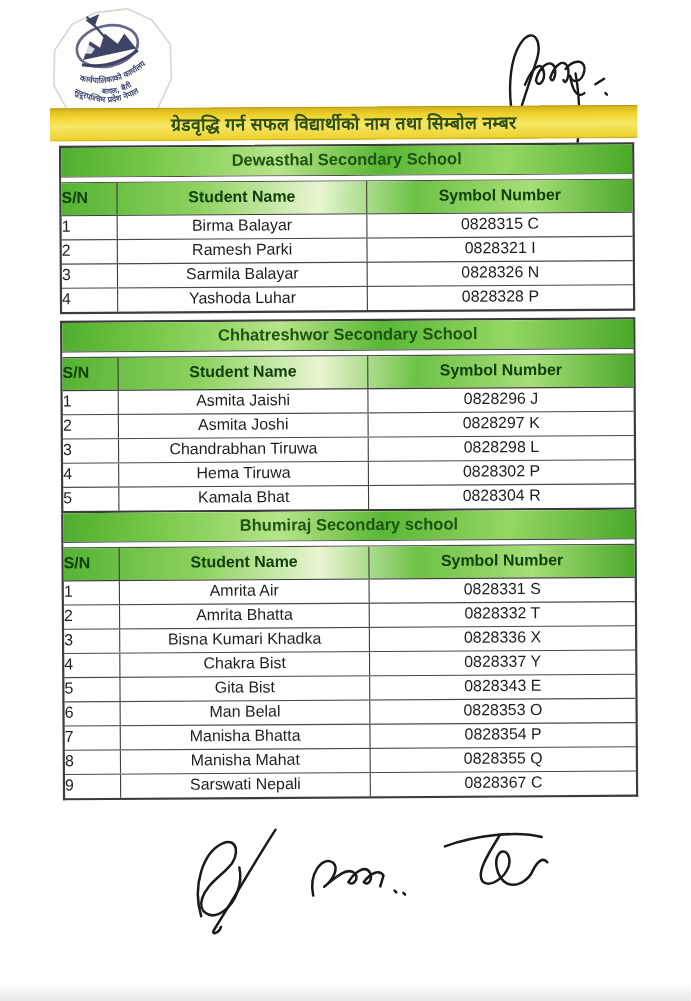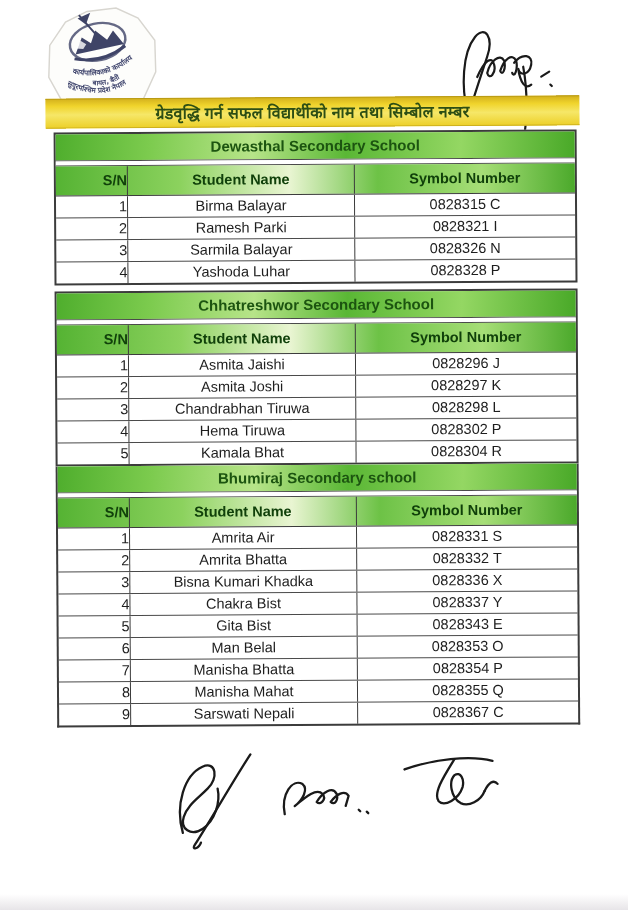--- a/index.html
+++ b/index.html
@@ -27,21 +27,21 @@
   .school-section.joined{border-top:none;}
   .title-row{
     height:26px;line-height:26px;text-align:center;
     background:linear-gradient(93deg,#4fae2d 0%,#7ccb4e 18%,#b7e489 38%,#5ab735 56%,#94d763 78%,#49a928 100%);
     color:#1c5410;font-weight:bold;font-size:15px;
     border-bottom:1px solid #4a4a4a;
   }
   .title-spacer{height:4px;background:#ffffff;border-bottom:1px solid #4a4a4a;}
   .row{display:flex;}
   .cell{box-sizing:border-box;overflow:hidden;white-space:nowrap;text-overflow:clip;}
-  .cell.sn{width:72px;border-right:1.5px solid #3c3c3c;text-align:right;}
+  .cell.sn{width:51px;border-right:1.5px solid #3c3c3c;text-align:left;}
   .cell.name{width:227px;border-right:1.5px solid #3c3c3c;text-align:center;}
   .cell.sym{flex:1;text-align:center;}
   .header-row{
     background:linear-gradient(91deg,#55b333 0%,#8cd25e 24%,#e9f5d2 45%,#6dc246 62%,#a6de77 82%,#4ba92b 100%);
     border-bottom:1.5px solid #3c3c3c;
   }
   .header-row .cell{height:29px;line-height:29px;font-weight:bold;font-size:14.5px;color:#10400a;}
   .data-row{border-bottom:1.5px solid #4a4a4a;}
   .data-row:last-child{border-bottom:none;}
   .data-row .cell{height:21px;line-height:21px;font-size:14.5px;color:#1e1e1e;font-weight:500;}

